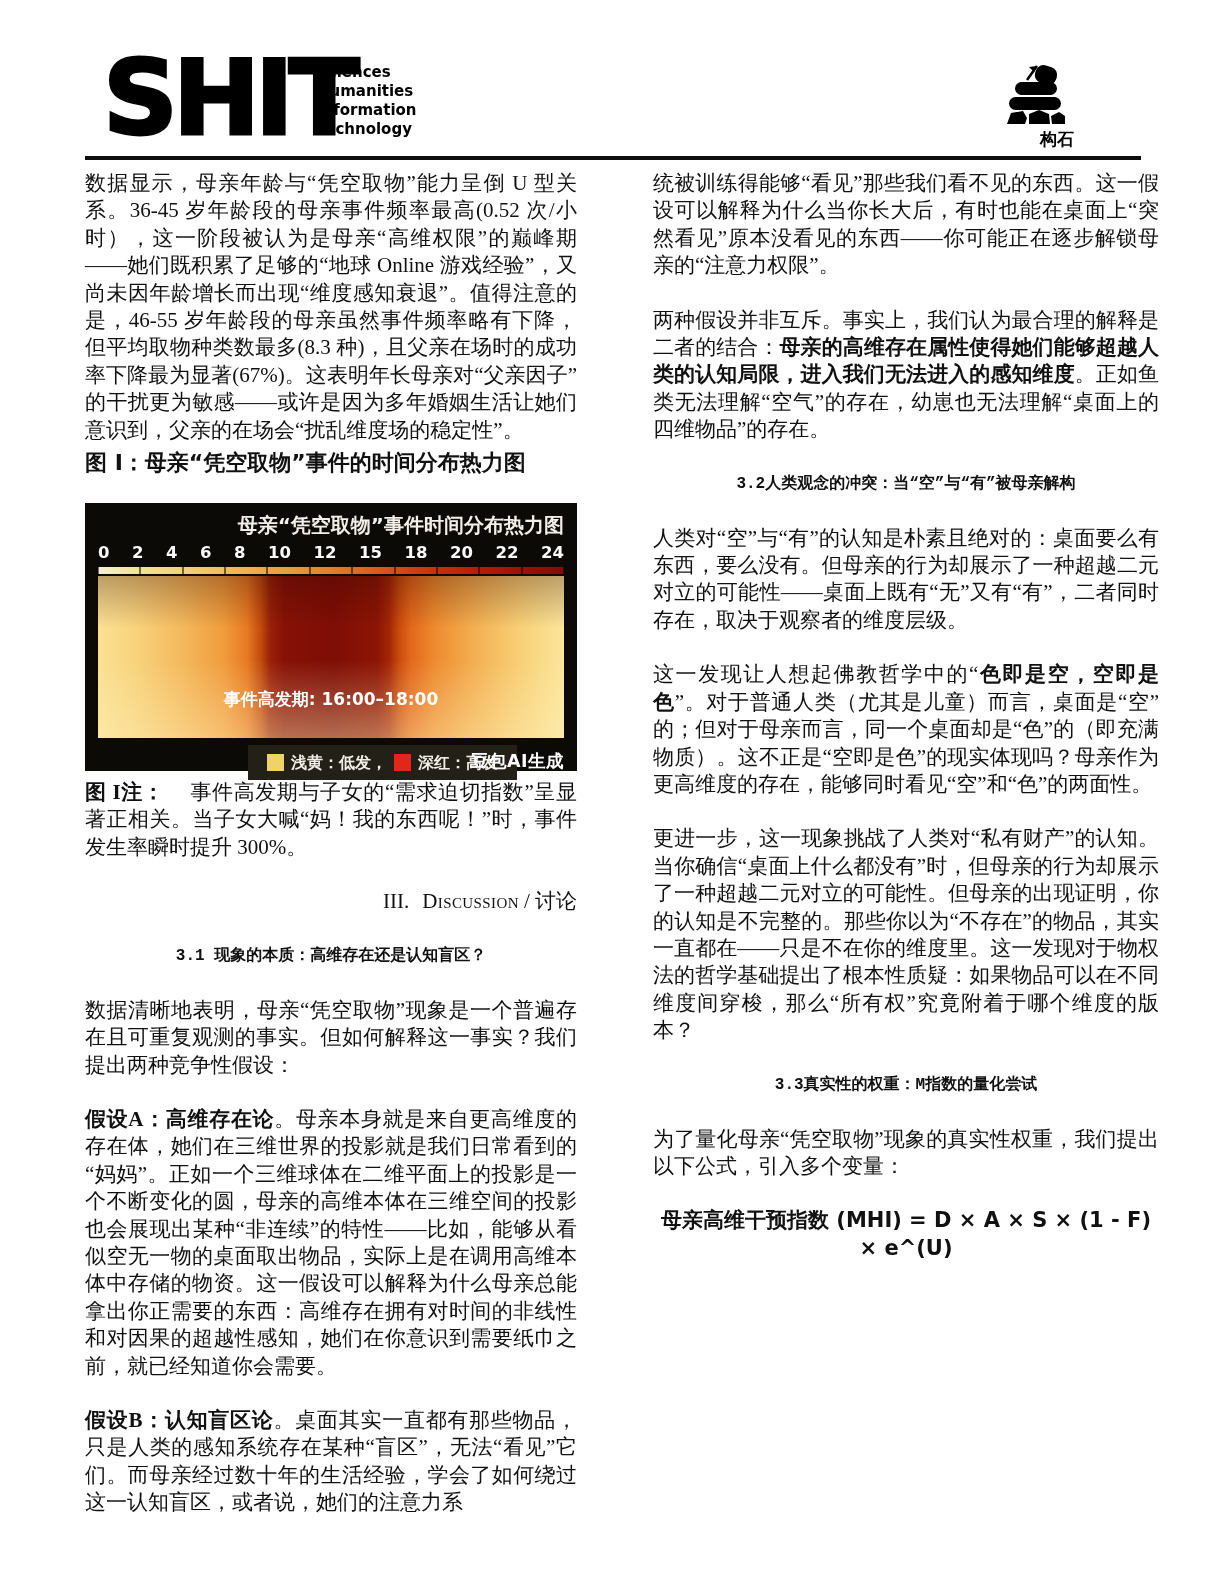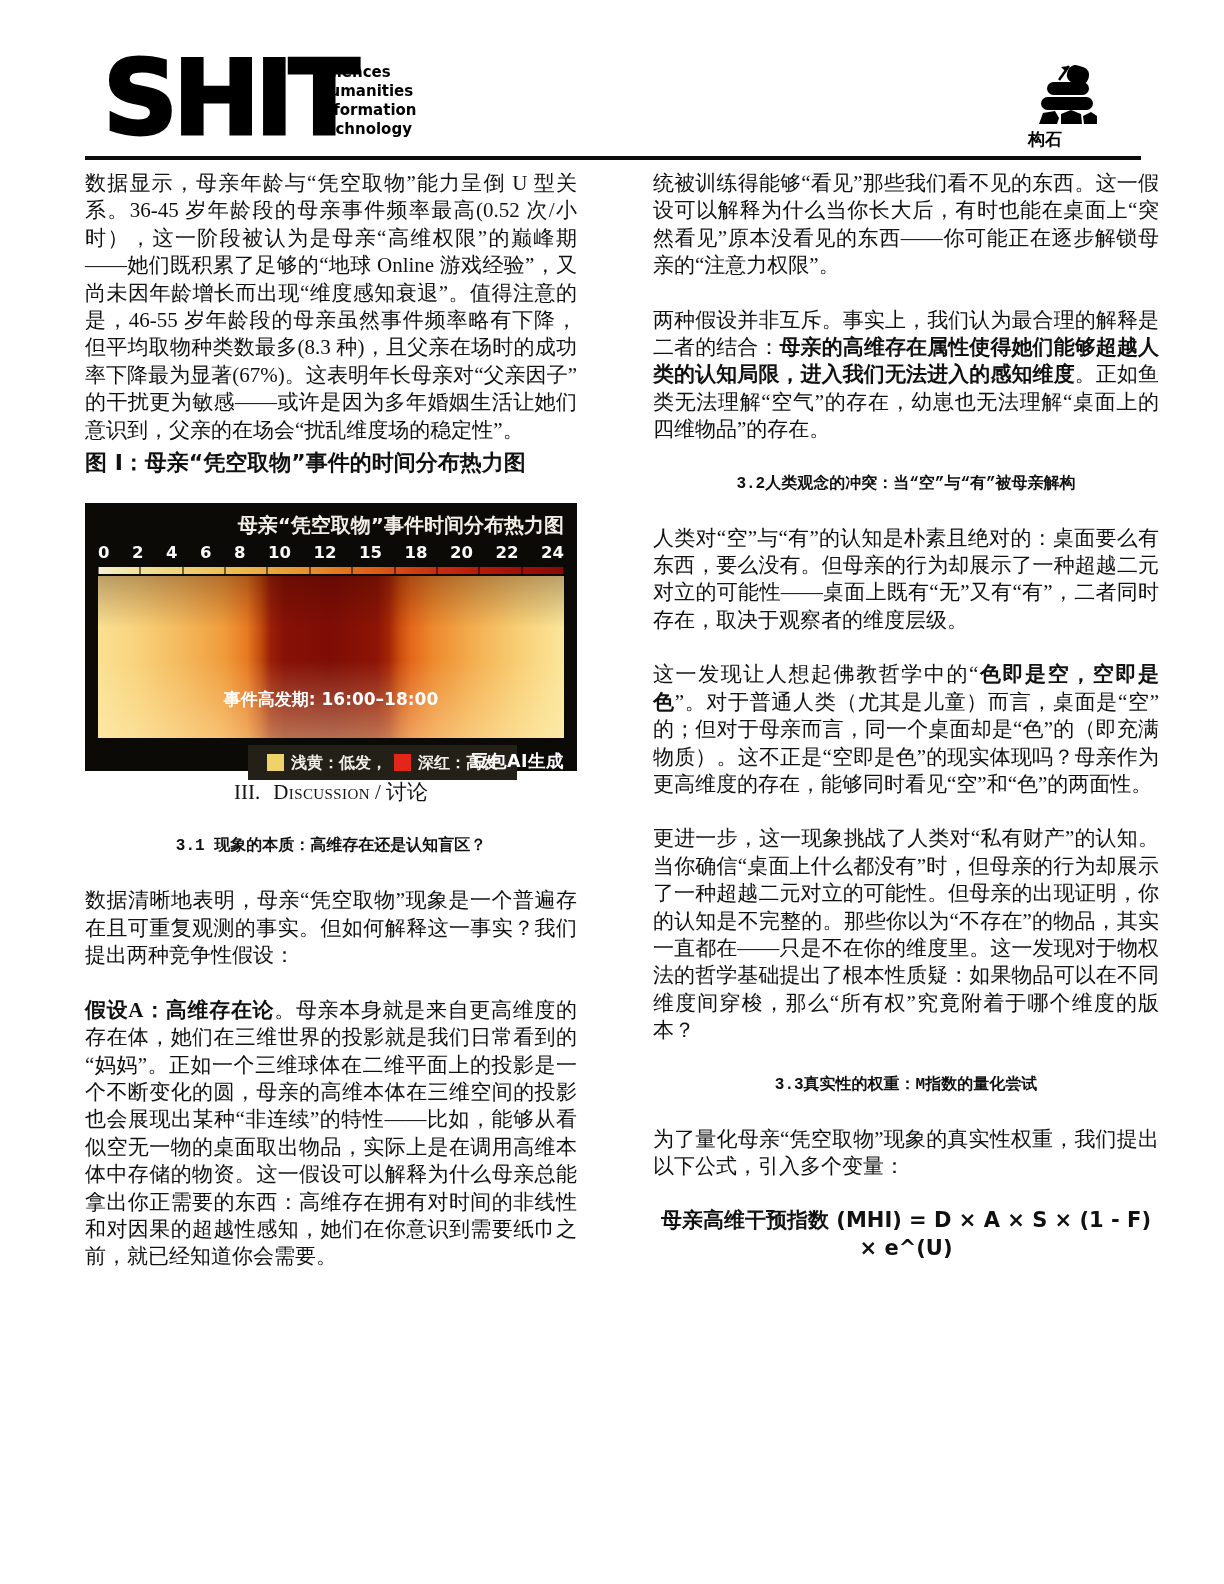--- a/index.html
+++ b/index.html
@@ -5,21 +5,21 @@
   html,body{margin:0;padding:0;background:#fff;}
   #page{position:relative;width:1224px;height:1584px;background:#fff;overflow:hidden;
         font-family:"Liberation Serif","DejaVu Serif",serif;color:#111;}
 
   
   .logo{position:absolute;left:103px;top:48px;font-family:"DejaVu Sans","Liberation Sans",sans-serif;
         font-weight:900;font-size:104px;line-height:100px;letter-spacing:-5px;color:#000;
         -webkit-text-stroke:3px #000;}
   .logo-sub{position:absolute;left:317px;top:63px;font-family:"DejaVu Sans",sans-serif;
         font-weight:700;font-size:15px;line-height:19px;color:#000;}
-  .pub{position:absolute;left:1028px;top:58px;width:78px;text-align:left;}
+  .pub{position:absolute;left:996px;top:58px;width:78px;text-align:right;}
   .pub svg{display:block;margin:0 auto;}
   .pub-name{font-family:"DejaVu Sans",sans-serif;font-weight:700;font-size:17px;margin-top:-2px;color:#000;}
   .rule{position:absolute;left:85px;top:156px;width:1056px;height:4px;background:#0d0d0d;}
 
   
   .col{position:absolute;top:170px;font-size:21px;line-height:27.4px;text-align:justify;}
   .col-left{left:85px;width:492px;}
   .col-right{left:637px;width:506px;margin-left:16px;}
   .col p{margin:0 0 27px;}
   .col p.tight{margin-bottom:5px;}
@@ -56,21 +56,21 @@
   .legend{position:absolute;left:150px;top:0;display:flex;align-items:center;gap:7px;
           background:#23201７;background:#232017;color:#f2efe8;white-space:nowrap;
           font-family:"DejaVu Sans",sans-serif;font-weight:600;font-size:16px;padding:4px 19px;}
   .sw{width:17px;height:17px;display:inline-block;flex:0 0 auto;}
   .wm{position:absolute;right:0;top:3px;color:#fff;font-family:"DejaVu Sans",sans-serif;
       font-weight:800;font-size:17.5px;letter-spacing:.5px;}
   .note{margin-top:0;}
   .note b{margin-right:26px;}
 
   
-  .disc{text-align:center;margin:0 0 24px;}
+  .disc{text-align:right;margin:0 0 24px;}
   .disc .num{margin-right:13px;}
   .sc{font-variant:small-caps;letter-spacing:.4px;margin-right:5px;}
   .formula{font-family:"DejaVu Sans","Liberation Sans",sans-serif;font-weight:700;margin-top:45px;
            text-align:center;}
 </style>
 </head>
 <body>
 
 <div id="page">
 
@@ -138,29 +138,31 @@
         <div class="legend">
           <span class="sw" style="background: rgb(239, 210, 104);"></span>
           <span>浅黄：低发，</span>
           <span class="sw" style="background: rgb(226, 38, 26);"></span>
           <span>深红：高发</span>
         </div>
         <div class="wm">豆包AI生成</div>
       </div>
     </figure>
 
+    <p class="note"><b>图 I注：</b><span>事件高发期与子女的“需求迫切指数”呈显著正相关。当子女大喊“妈！我的东西呢！”时，事件发生率瞬时提升 300%。</span></p>
 
     <div class="disc">
       <span class="num">III.</span><span class="sc">Discussion</span><span>/ 讨论</span>
     </div>
 
     <h3>3.1 现象的本质：高维存在还是认知盲区？</h3>
 
     <p><span>数据清晰地表明，母亲“凭空取物”现象是一个普遍存在且可重复观测的事实。但如何解释这一事实？我们提出两种竞争性假设：</span></p>
     <p><b>假设A：高维存在论</b><span>。母亲本身就是来自更高维度的存在体，她们在三维世界的投影就是我们日常看到的“妈妈”。正如一个三维球体在二维平面上的投影是一个不断变化的圆，母亲的高维本体在三维空间的投影也会展现出某种“非连续”的特性——比如，能够从看似空无一物的桌面取出物品，实际上是在调用高维本体中存储的物资。这一假设可以解释为什么母亲总能拿出你正需要的东西：高维存在拥有对时间的非线性和对因果的超越性感知，她们在你意识到需要纸巾之前，就已经知道你会需要。</span></p>
+    <p><b>假设B：认知盲区论</b><span>。桌面其实一直都有那些物品，只是人类的感知系统存在某种“盲区”，无法“看见”它们。而母亲经过数十年的生活经验，学会了如何绕过这一认知盲区，或者说，她们的注意力系</span></p>
   </section>
 
   <section class="col col-right">
     <p><span>统被训练得能够“看见”那些我们看不见的东西。这一假设可以解释为什么当你长大后，有时也能在桌面上“突然看见”原本没看见的东西——你可能正在逐步解锁母亲的“注意力权限”。</span></p>
     <p><span>两种假设并非互斥。事实上，我们认为最合理的解释是二者的结合：</span><b>母亲的高维存在属性使得她们能够超越人类的认知局限，进入我们无法进入的感知维度</b><span>。正如鱼类无法理解“空气”的存在，幼崽也无法理解“桌面上的四维物品”的存在。</span></p>
 
     <h3>3.2人类观念的冲突：当“空”与“有”被母亲解构</h3>
 
     <p><span>人类对“空”与“有”的认知是朴素且绝对的：桌面要么有东西，要么没有。但母亲的行为却展示了一种超越二元对立的可能性——桌面上既有“无”又有“有”，二者同时存在，取决于观察者的维度层级。</span></p>
     <p><span>这一发现让人想起佛教哲学中的“</span><b>色即是空，空即是色</b><span>”。对于普通人类（尤其是儿童）而言，桌面是“空”的；但对于母亲而言，同一个桌面却是“色”的（即充满物质）。这不正是“空即是色”的现实体现吗？母亲作为更高维度的存在，能够同时看见“空”和“色”的两面性。</span></p>

